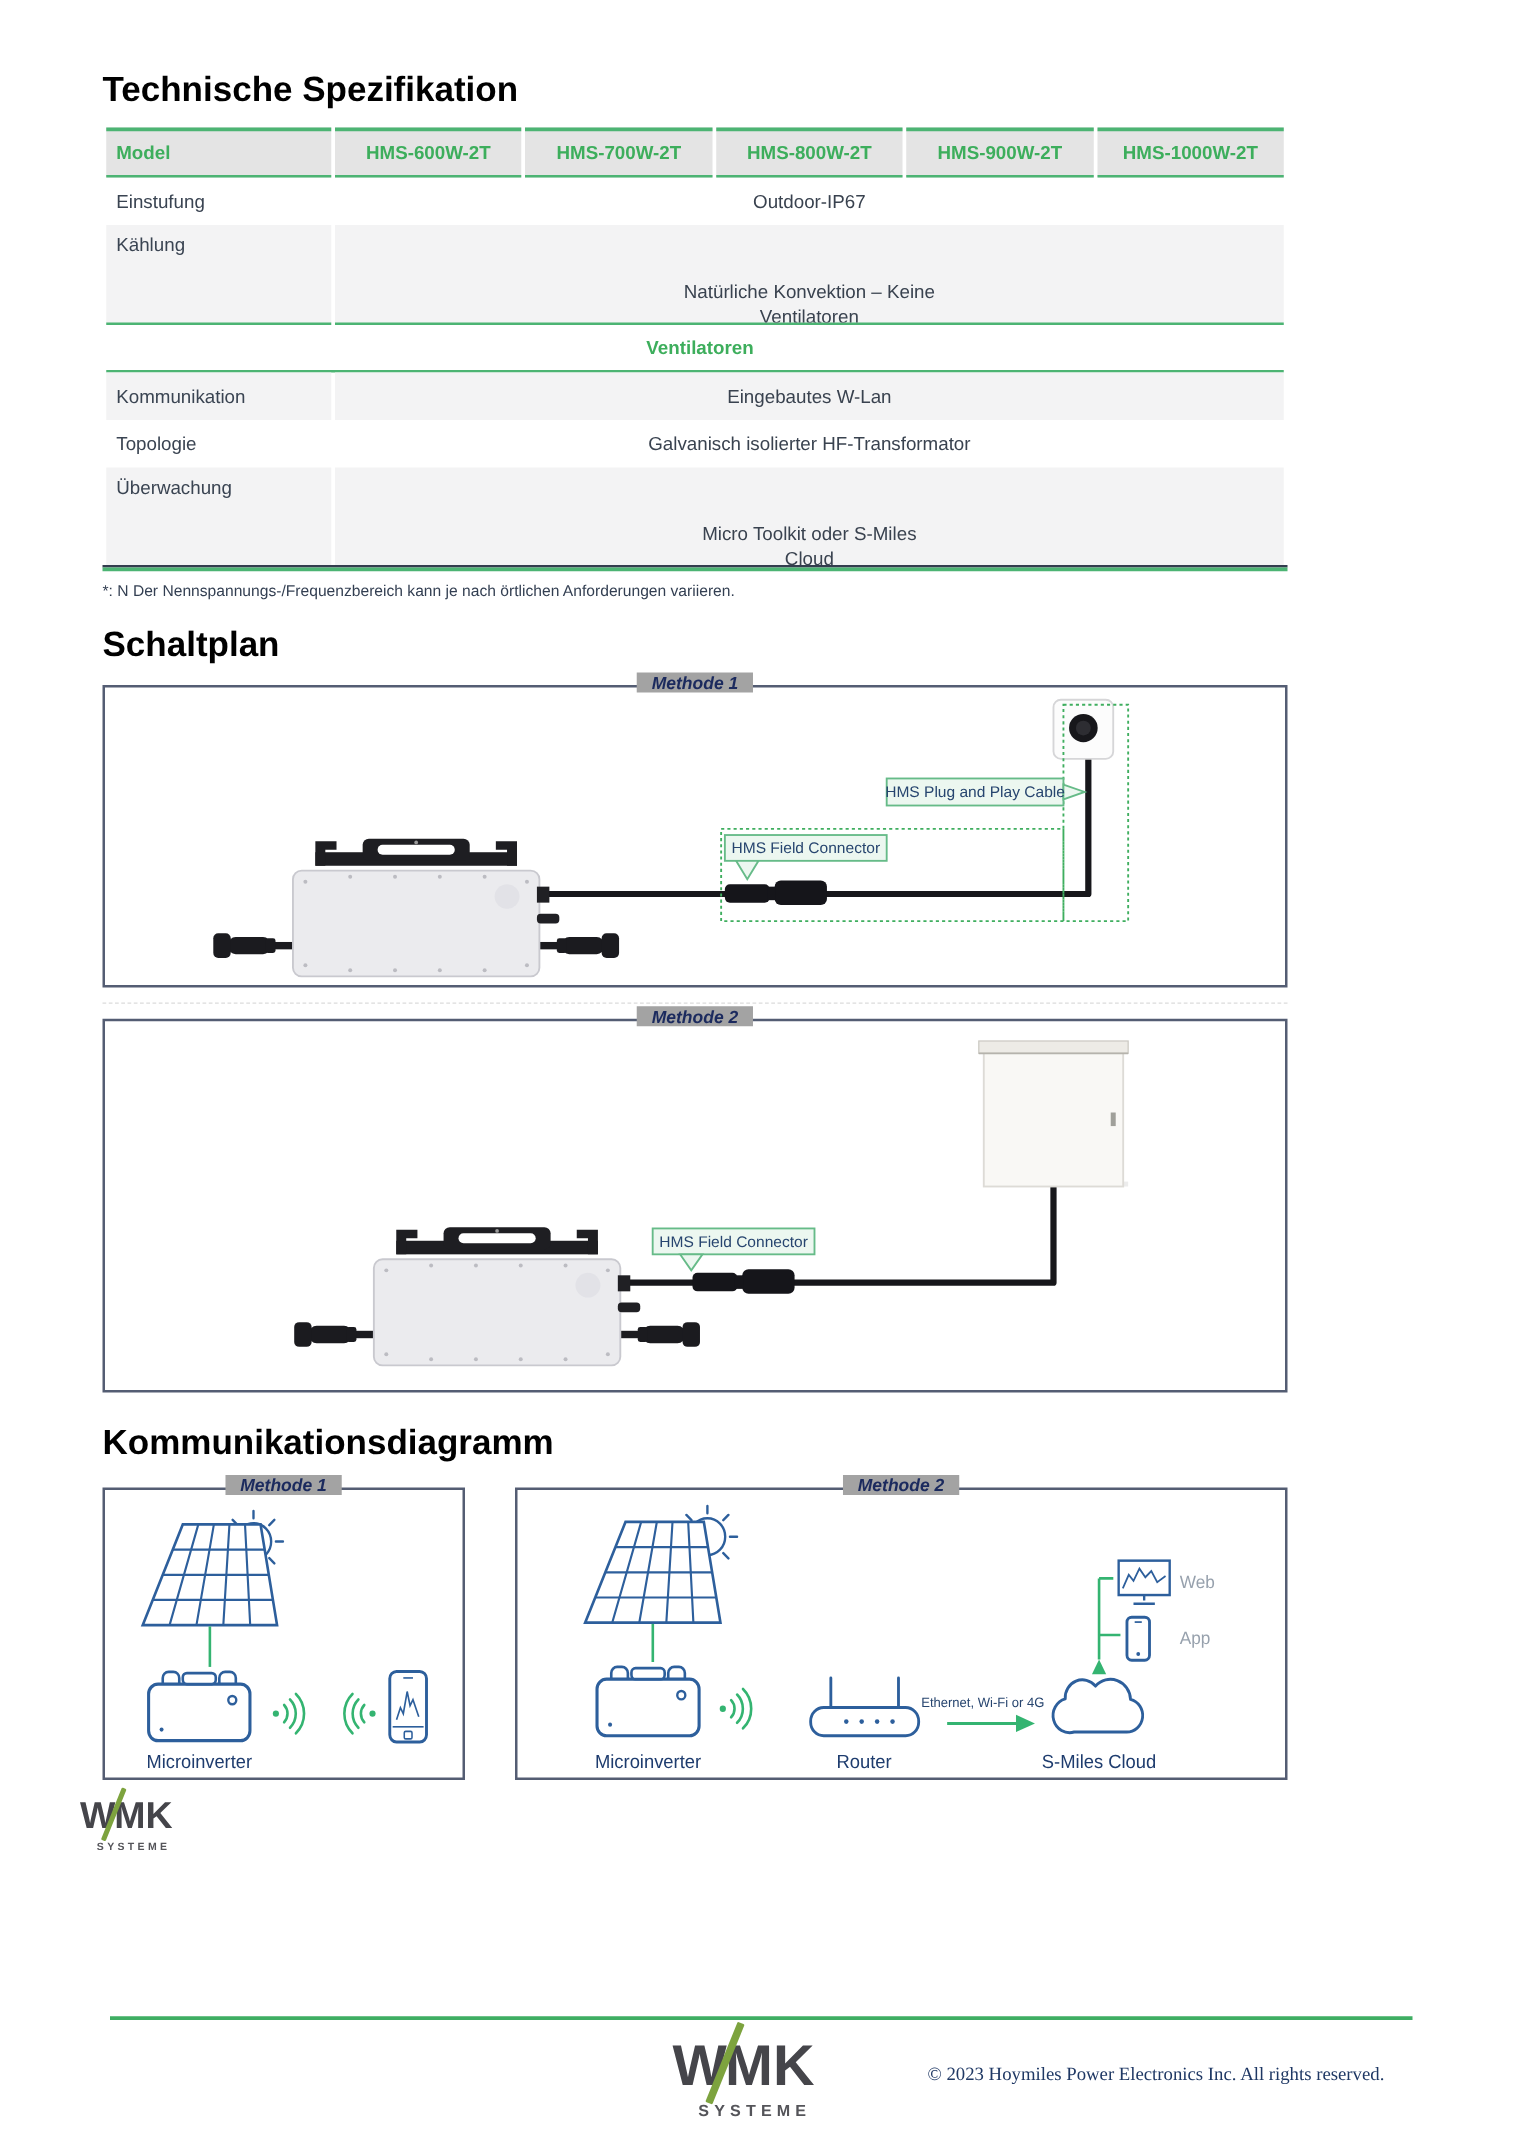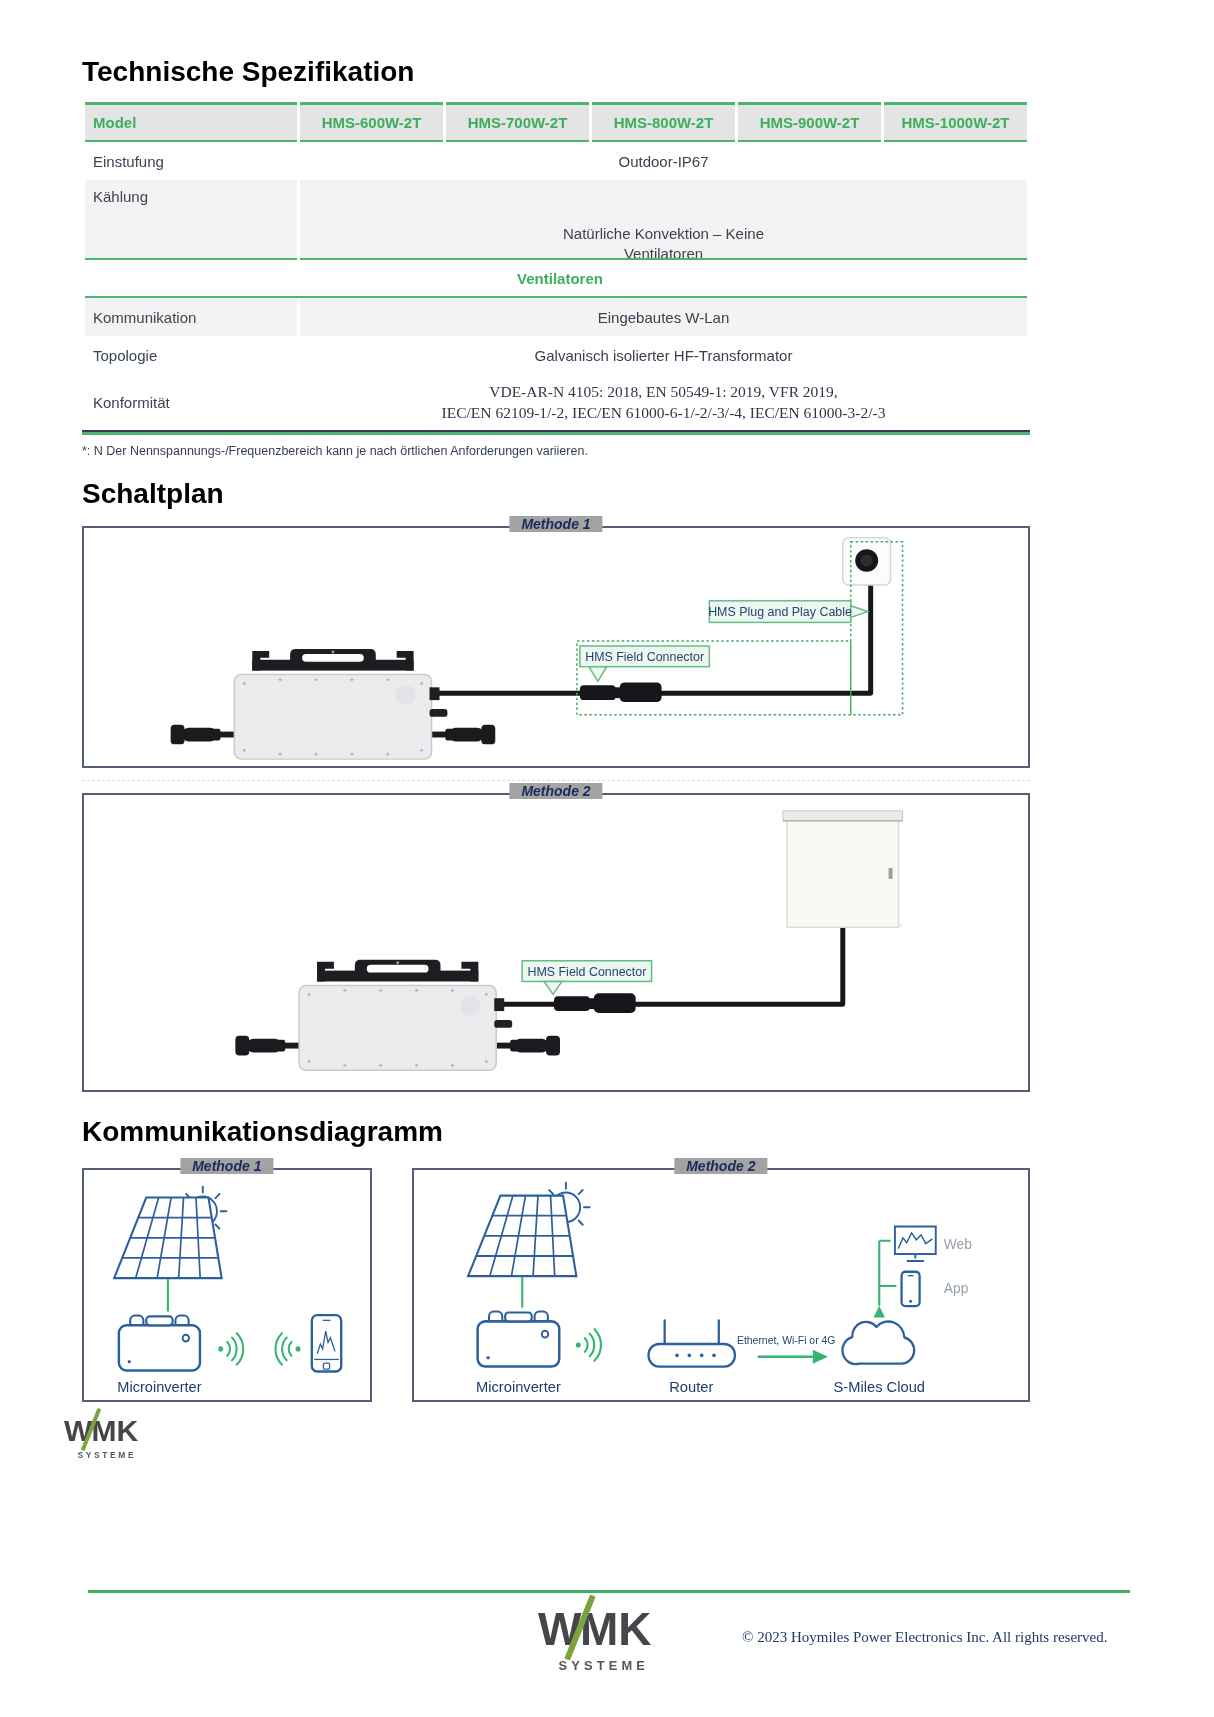--- a/index.html
+++ b/index.html
@@ -12,21 +12,21 @@
   .h-title { margin:0 0 14px 0; }
   .h-schalt { margin:20px 0 16px 0; }
   .h-komm { margin:24px 0 20px 0; }
 
   
   table.spec { border-collapse:separate; border-spacing:3px 0; width:948px;
                font-size:15px; color:#39424f; table-layout:fixed; }
   table.spec th { background:#e4e4e4; color:#3dae5c; font-weight:bold; height:40px;
                   border-top:3px solid #4cb473; border-bottom:2px solid #4cb473;
                   text-align:center; }
-  table.spec th.first { text-align:left; padding-left:8px; width:212px; }
+  table.spec th.first { text-align:left; padding-left:8px; width:180px; }
   table.spec td { text-align:center; vertical-align:middle; height:38px; }
   table.spec td.lbl { text-align:left; padding-left:8px; color:#3a4452; }
   tr.shaded td { background:#f3f3f4; }
   tr.rule td { border-bottom:2px solid #4cb473; }
   tr.tall td { height:46px; vertical-align:top; padding-top:8px; }
   tr.tall2 td { height:44px; vertical-align:top; padding-top:8px; }
   .clip { height:34px; overflow:hidden; line-height:20px;margin-top:36px; }
   td.section { color:#3dae5c; font-weight:bold; text-align:left; padding-left:8px;
                height:30px; border-bottom:2px solid #4cb473; background:#fff; }
   tr.conf td { height:56px; }
@@ -212,26 +212,26 @@
           <td colspan="6" class="section">Ventilatoren</td>
         </tr>
         <tr class="shaded">
           <td class="lbl">Kommunikation</td>
           <td colspan="5">Eingebautes W-Lan</td>
         </tr>
         <tr>
           <td class="lbl">Topologie</td>
           <td colspan="5">Galvanisch isolierter HF-Transformator</td>
         </tr>
-        <tr class="conf">
-          <td class="lbl">Konformität</td>
+        <tr class="shaded tall2">
+          <td class="lbl">Überwachung</td>
           <td colspan="5">
-            <div class="serifval">
-              <div>VDE-AR-N 4105: 2018, EN 50549-1: 2019, VFR 2019,</div>
-              <div>IEC/EN 62109-1/-2, IEC/EN 61000-6-1/-2/-3/-4, IEC/EN 61000-3-2/-3</div>
+            <div class="clip">
+              <div>Micro Toolkit oder S-Miles</div>
+              <div>Cloud</div>
             </div>
           </td>
         </tr>
       </tbody>
     </table>
     <div class="table-bottom"></div>
 
     <p class="footnote">*: N Der Nennspannungs-/Frequenzbereich kann je nach örtlichen Anforderungen variieren.</p>
 
     <h1 class="doc-h h-schalt">Schaltplan</h1>

